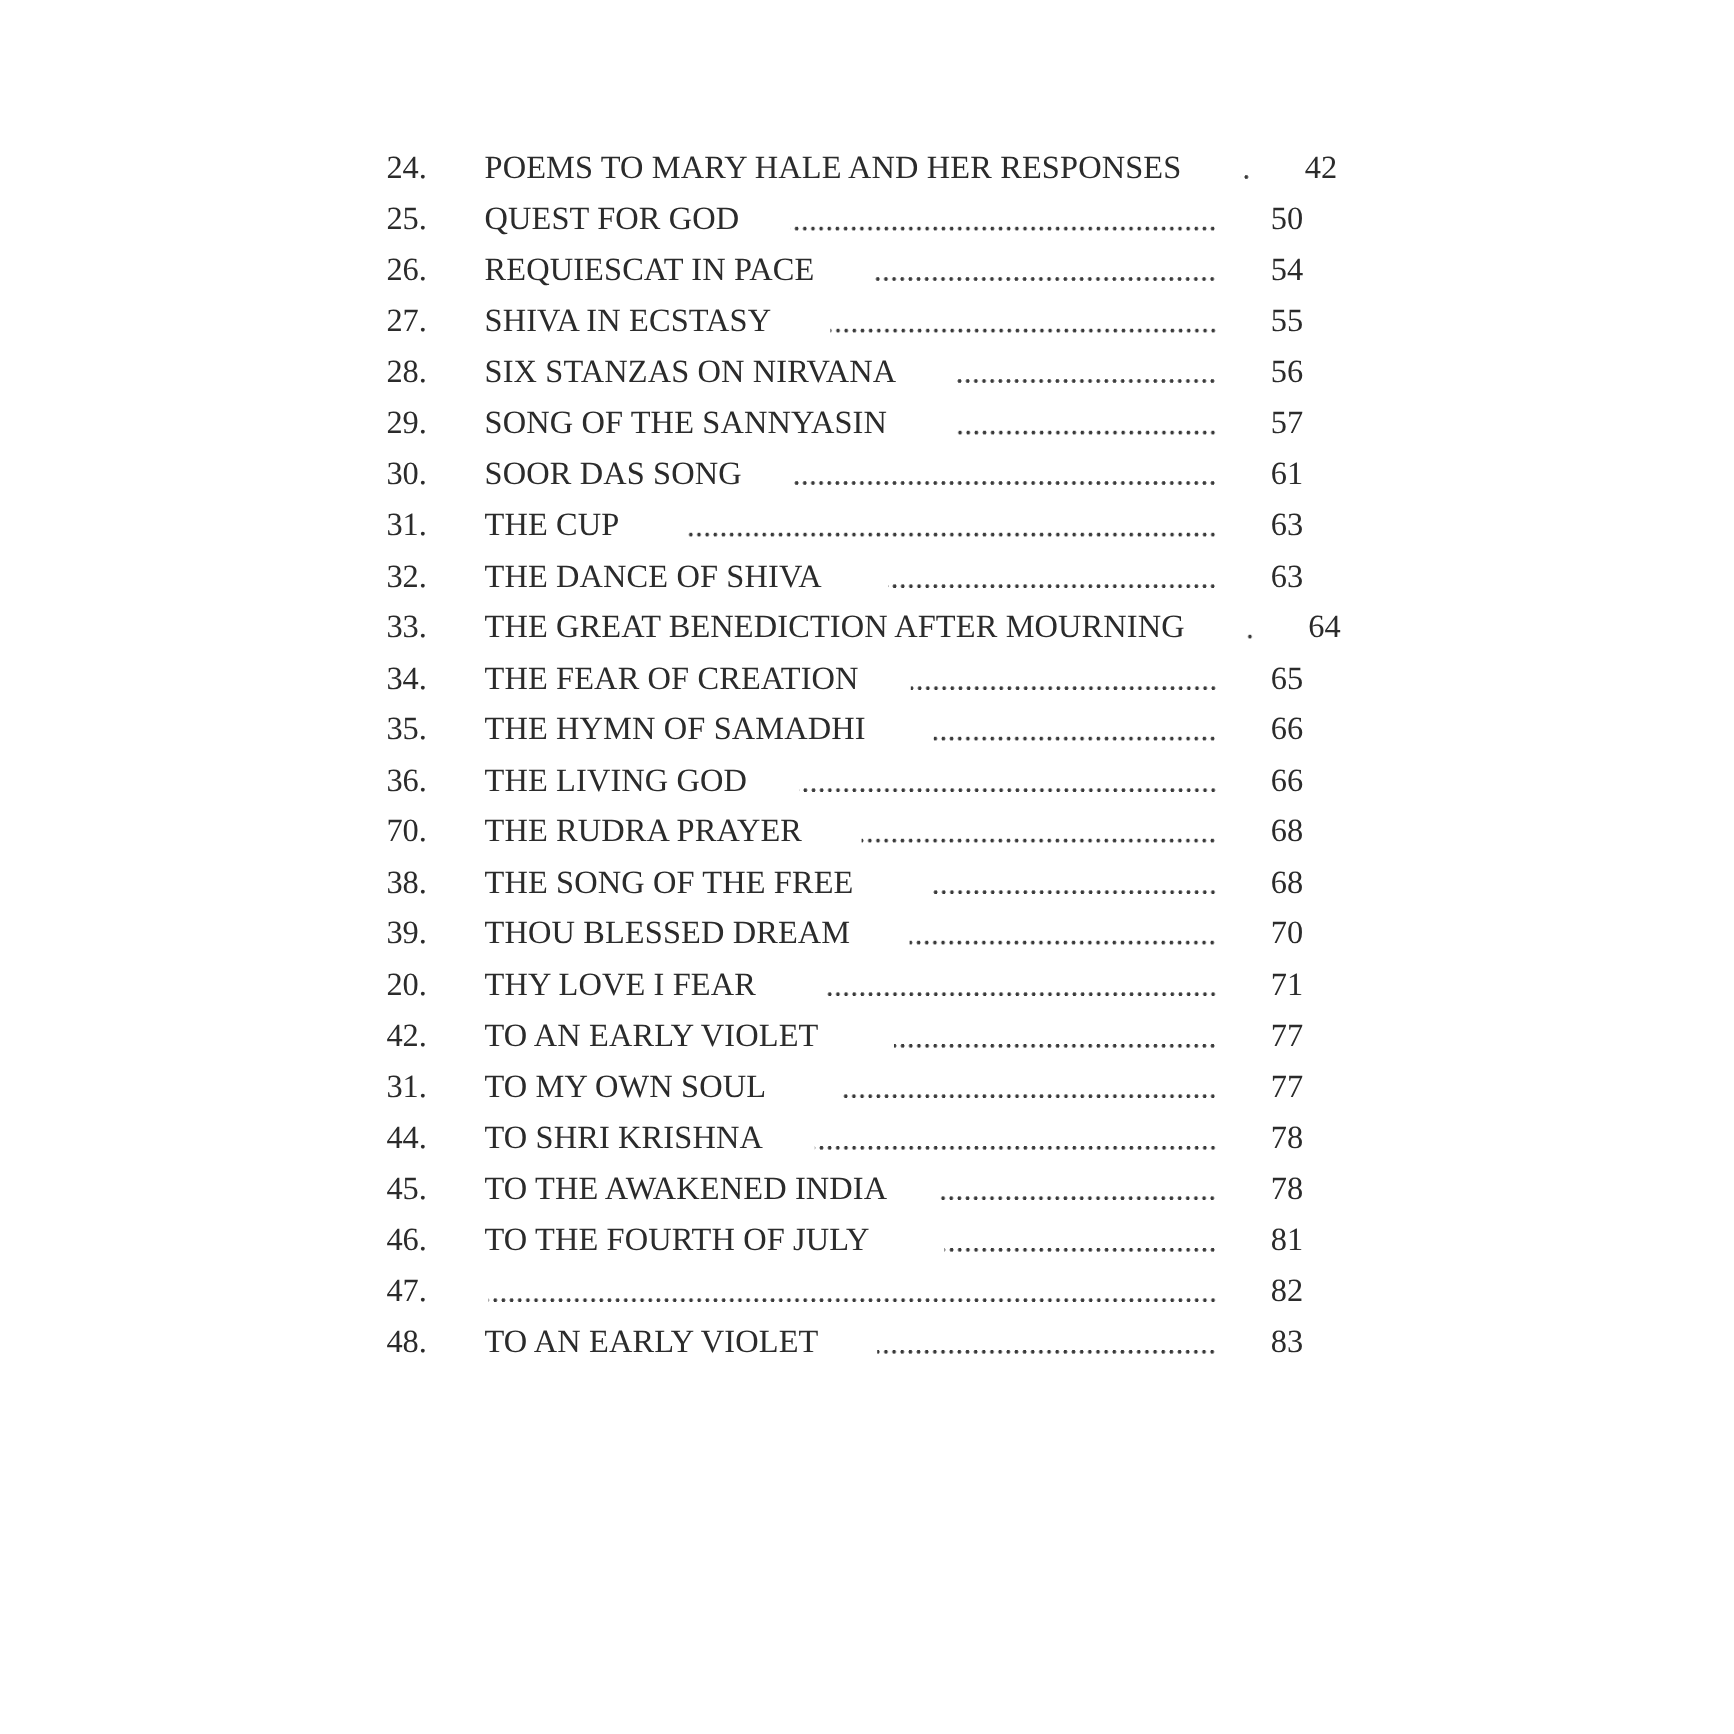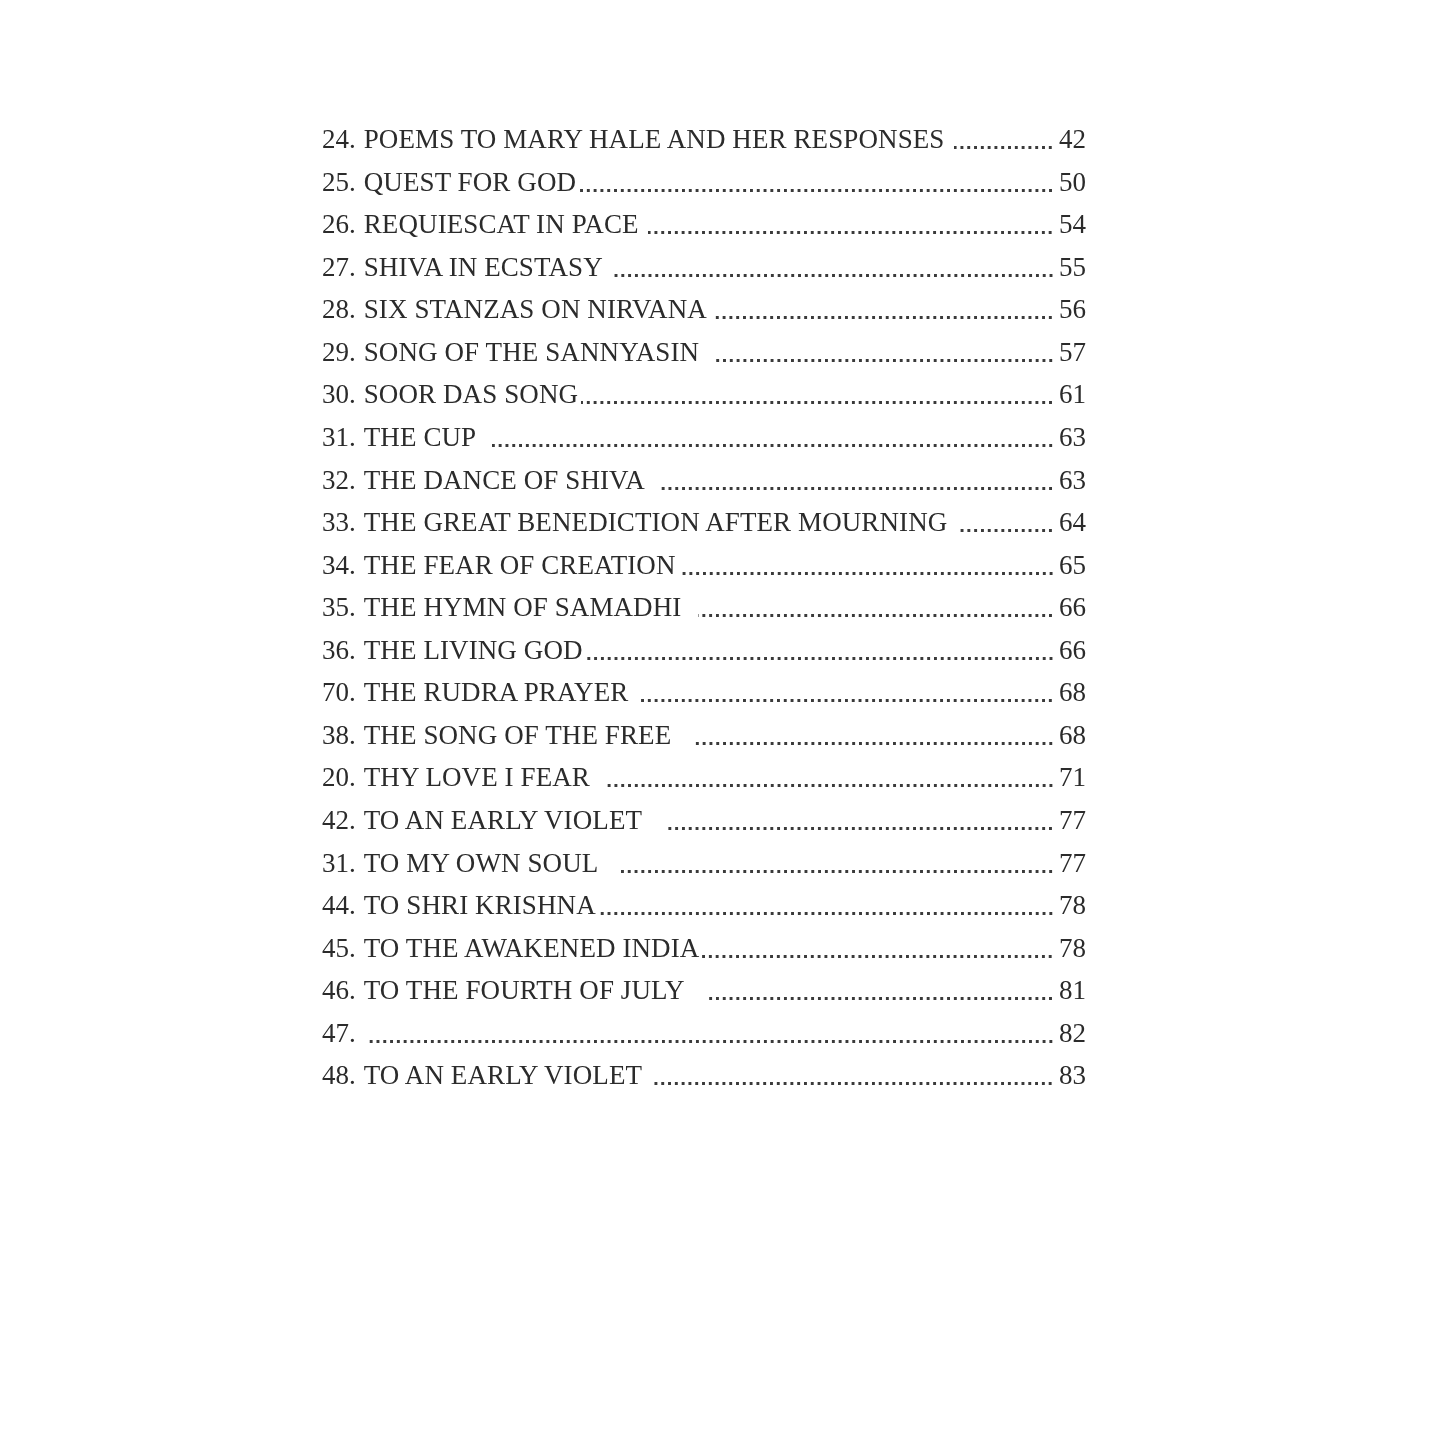--- a/index.html
+++ b/index.html
@@ -19,20 +19,21 @@
   }
   .toc{
     position:absolute;
     left:322px;
     top:118px;
     width:764px;
   }
   .row{
     display:flex;
     align-items:baseline;
+    gap:40px;
   }
   .row > span{
     line-height:42.56px;
     font-size:27px;
     white-space:pre;
   }
   .num{
     margin-right:8px;
   }
   .title{
@@ -157,20 +158,26 @@
     <span class="pageno">68</span>
   </div>
 
   <div class="row">
     <span class="num">38.</span>
     <span class="title">THE SONG OF THE FREE   </span>
     <span class="dots"></span>
     <span class="pageno">68</span>
   </div>
 
+  <div class="row">
+    <span class="num">39.</span>
+    <span class="title">THOU BLESSED DREAM </span>
+    <span class="dots"></span>
+    <span class="pageno">70</span>
+  </div>
 
   <div class="row">
     <span class="num">20.</span>
     <span class="title">THY LOVE I FEAR  </span>
     <span class="dots"></span>
     <span class="pageno">71</span>
   </div>
 
 
   <div class="row">

